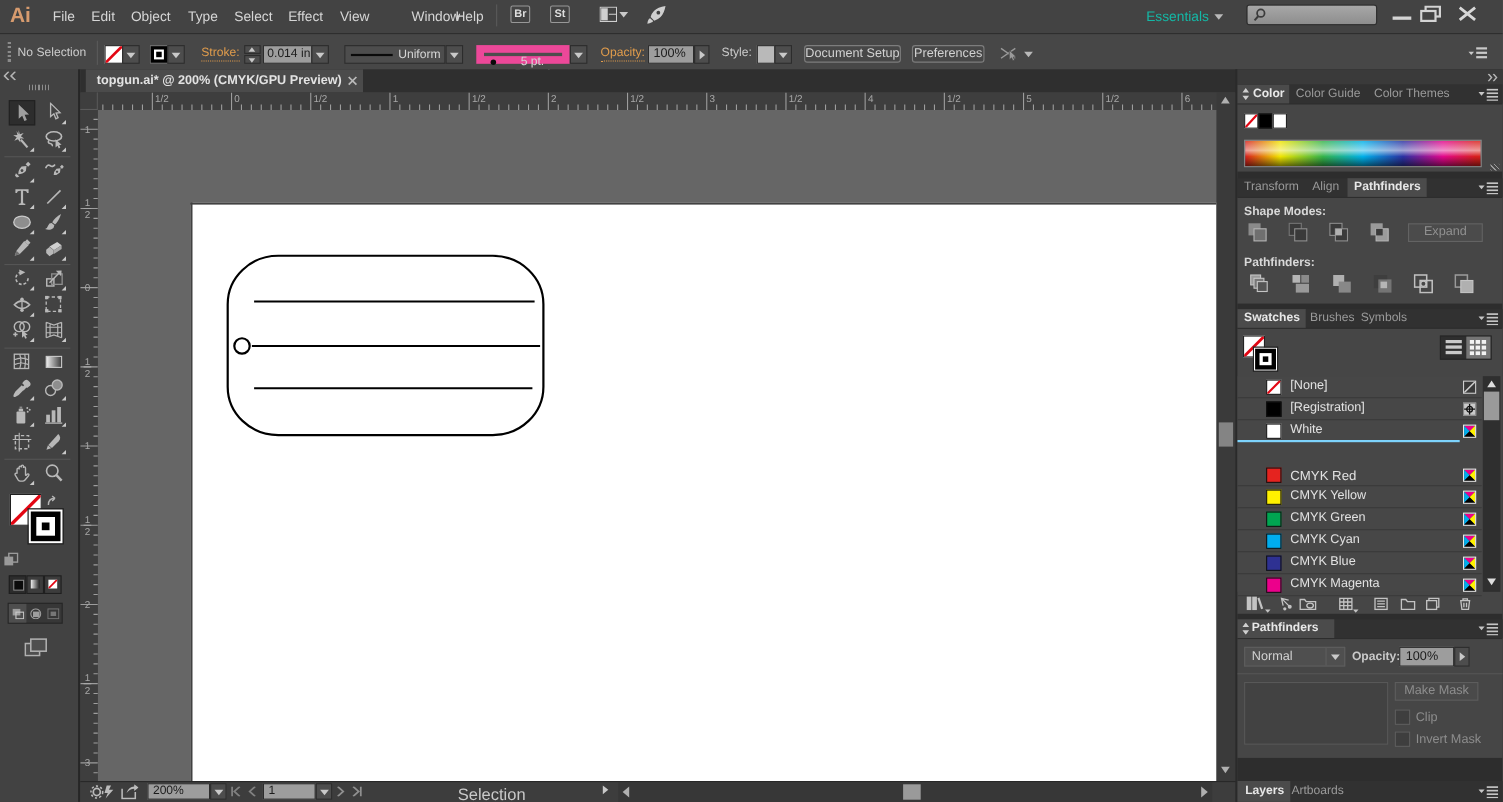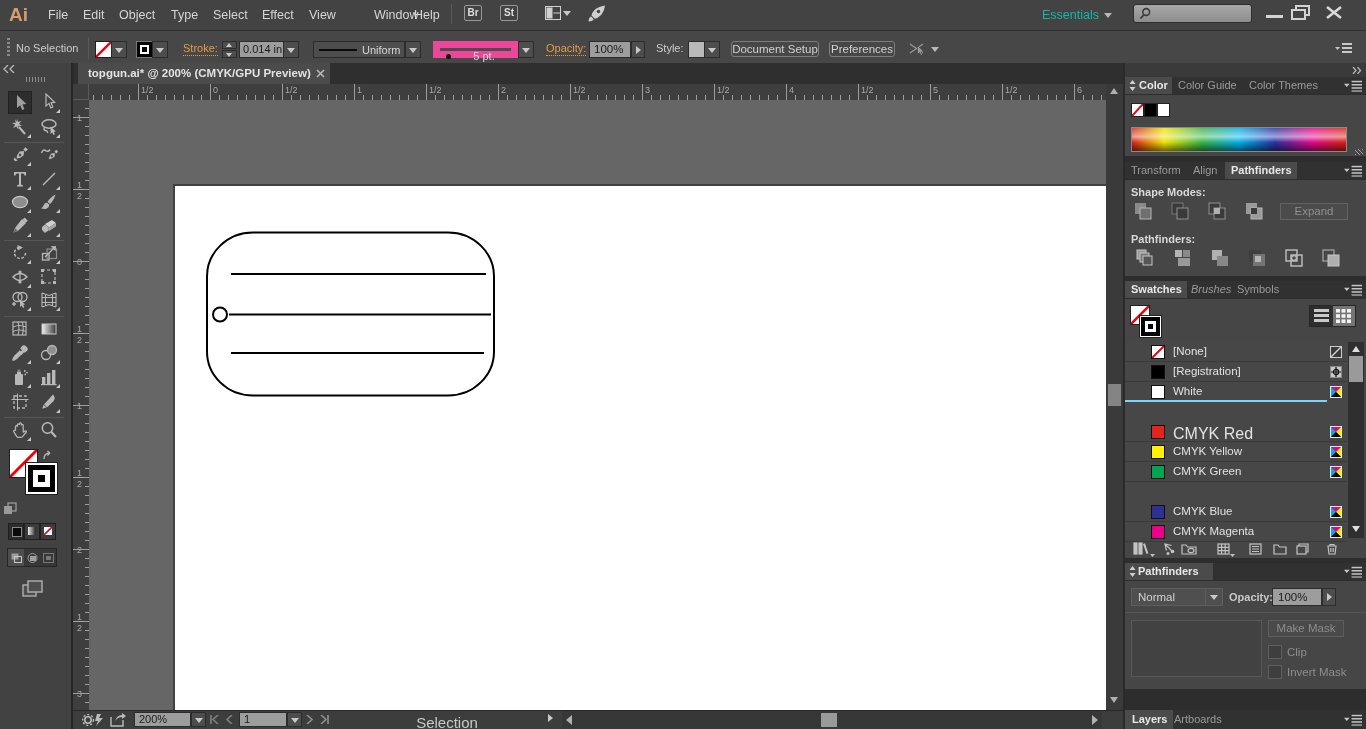--- a/index.html
+++ b/index.html
@@ -793,21 +793,21 @@
       <svg style="position:absolute;left:197px;top:69px;" width="18" height="18" viewBox="0 0 18 18">
           <rect x="1" y="1" width="11" height="11" fill="none" stroke="#9a9a9a" stroke-width="1.4"></rect>
           <rect x="6" y="6" width="11" height="11" fill="#b0b0b0" stroke="#c5c5c5"></rect>
         </svg>
     </div>
 
     <div class="ptabbar" style="top:218px;">
       <div class="ptab on" style="left:0;width:62px;">
           <span style="position:absolute;left:6px;top:2px;">Swatches</span>
         </div>
-      <span class="ptab" style="left:66px;top:2px;font-style:italic;">Brushes</span>
+      <span class="ptab" style="left:66px;top:2px;">Brushes</span>
       <span class="ptab" style="left:112px;top:2px;">Symbols</span>
       <svg class="pmenu" style="top:3px;" width="19" height="11" viewBox="0 0 19 11">
           <path d="M0,3 L6,3 L3,6.5 Z" fill="#c5c5c5"></path>
           <rect x="8" y="0" width="11" height="1.6" fill="#c5c5c5"></rect>
           <rect x="8" y="3.4" width="11" height="1.6" fill="#c5c5c5"></rect>
           <rect x="8" y="6.8" width="11" height="1.6" fill="#c5c5c5"></rect>
           <rect x="8" y="10.2" width="11" height="1.2" fill="#c5c5c5"></rect>
         </svg>
     </div>
     <div class="pbody" style="top:236px;height:259px;">
@@ -871,21 +871,21 @@
               <svg width="10" height="10" viewBox="0 0 10 10">
                 <path d="M0,0 L10,0 L5,5 Z" fill="#ec008b"></path>
                 <path d="M0,0 L5,5 L0,10 Z" fill="#00adee"></path>
                 <path d="M10,0 L10,10 L5,5 Z" fill="#fff100"></path>
                 <path d="M0,10 L5,5 L10,10 Z" fill="#000"></path>
               </svg>
             </div>
           </div>
           <div style="position:absolute;left:0;top:80px;width:222px;height:20px;border-bottom:1px solid #3a3a3a;box-sizing:border-box;">
             <div style="position:absolute;left:26px;top:3px;width:14px;height:14px;background:#e5231f;border:1px solid #111;box-sizing:border-box;"></div>
-            <span style="position:absolute;left:48px;top:3px;font-size:16px;color:#e2e2e2;">CMYK Red</span>
+            <span style="position:absolute;left:48px;top:3px;font-size:12px;color:#e2e2e2;">CMYK Red</span>
             <div style="position:absolute;left:205px;top:4px;width:12px;height:12px;border:1px solid #e8e8e8;box-sizing:border-box;">
               <svg width="10" height="10" viewBox="0 0 10 10">
                 <path d="M0,0 L10,0 L5,5 Z" fill="#ec008b"></path>
                 <path d="M0,0 L5,5 L0,10 Z" fill="#00adee"></path>
                 <path d="M10,0 L10,10 L5,5 Z" fill="#fff100"></path>
                 <path d="M0,10 L5,5 L10,10 Z" fill="#000"></path>
               </svg>
             </div>
           </div>
           <div style="position:absolute;left:0;top:100px;width:222px;height:20px;border-bottom:1px solid #3a3a3a;box-sizing:border-box;text-align:center;">
@@ -896,20 +896,32 @@
                 <path d="M0,0 L10,0 L5,5 Z" fill="#ec008b"></path>
                 <path d="M0,0 L5,5 L0,10 Z" fill="#00adee"></path>
                 <path d="M10,0 L10,10 L5,5 Z" fill="#fff100"></path>
                 <path d="M0,10 L5,5 L10,10 Z" fill="#000"></path>
               </svg>
             </div>
           </div>
           <div style="position:absolute;left:0;top:120px;width:222px;height:20px;border-bottom:1px solid #3a3a3a;box-sizing:border-box;">
             <div style="position:absolute;left:26px;top:3px;width:14px;height:14px;background:#00a551;border:1px solid #111;box-sizing:border-box;"></div>
             <span style="position:absolute;left:48px;top:3px;font-size:11.5px;color:#e2e2e2;">CMYK Green</span>
+            <div style="position:absolute;left:205px;top:4px;width:12px;height:12px;border:1px solid #e8e8e8;box-sizing:border-box;">
+              <svg width="10" height="10" viewBox="0 0 10 10">
+                <path d="M0,0 L10,0 L5,5 Z" fill="#ec008b"></path>
+                <path d="M0,0 L5,5 L0,10 Z" fill="#00adee"></path>
+                <path d="M10,0 L10,10 L5,5 Z" fill="#fff100"></path>
+                <path d="M0,10 L5,5 L10,10 Z" fill="#000"></path>
+              </svg>
+            </div>
+          </div>
+          <div style="position:absolute;left:0;top:140px;width:222px;height:20px;border-bottom:1px solid #3a3a3a;box-sizing:border-box;">
+            <div style="position:absolute;left:26px;top:3px;width:14px;height:14px;background:#00adee;border:1px solid #111;box-sizing:border-box;"></div>
+            <span style="position:absolute;left:48px;top:3px;font-size:11.5px;color:#e2e2e2;">CMYK Cyan</span>
             <div style="position:absolute;left:205px;top:4px;width:12px;height:12px;border:1px solid #e8e8e8;box-sizing:border-box;">
               <svg width="10" height="10" viewBox="0 0 10 10">
                 <path d="M0,0 L10,0 L5,5 Z" fill="#ec008b"></path>
                 <path d="M0,0 L5,5 L0,10 Z" fill="#00adee"></path>
                 <path d="M10,0 L10,10 L5,5 Z" fill="#fff100"></path>
                 <path d="M0,10 L5,5 L10,10 Z" fill="#000"></path>
               </svg>
             </div>
           </div>
           <div style="position:absolute;left:0;top:160px;width:222px;height:20px;border-bottom:1px solid #3a3a3a;box-sizing:border-box;">

